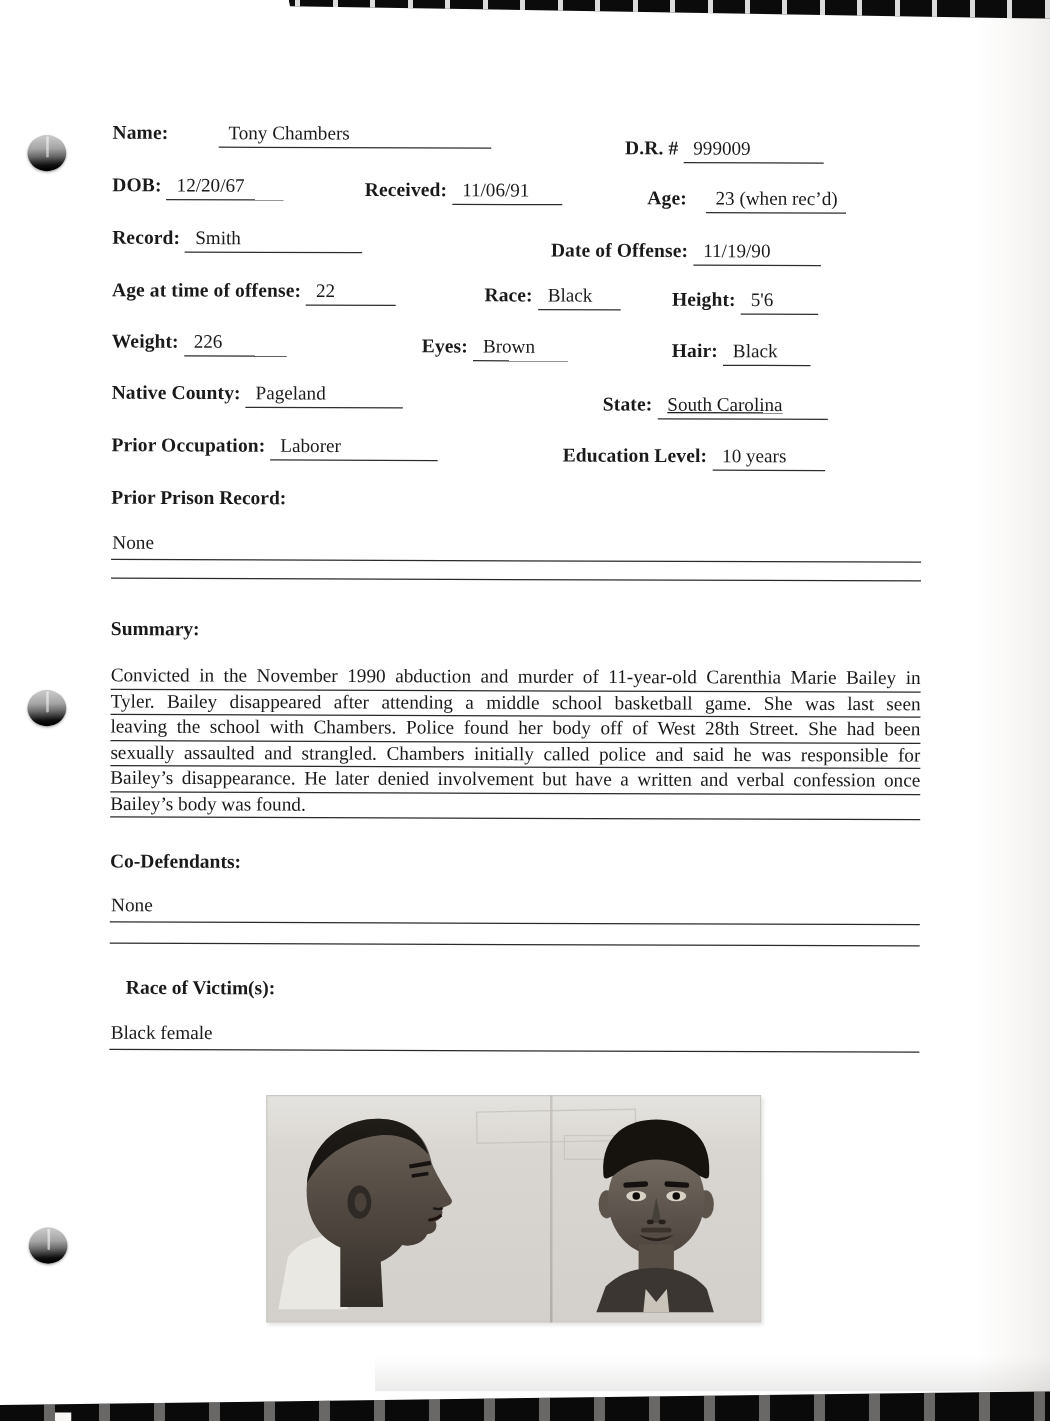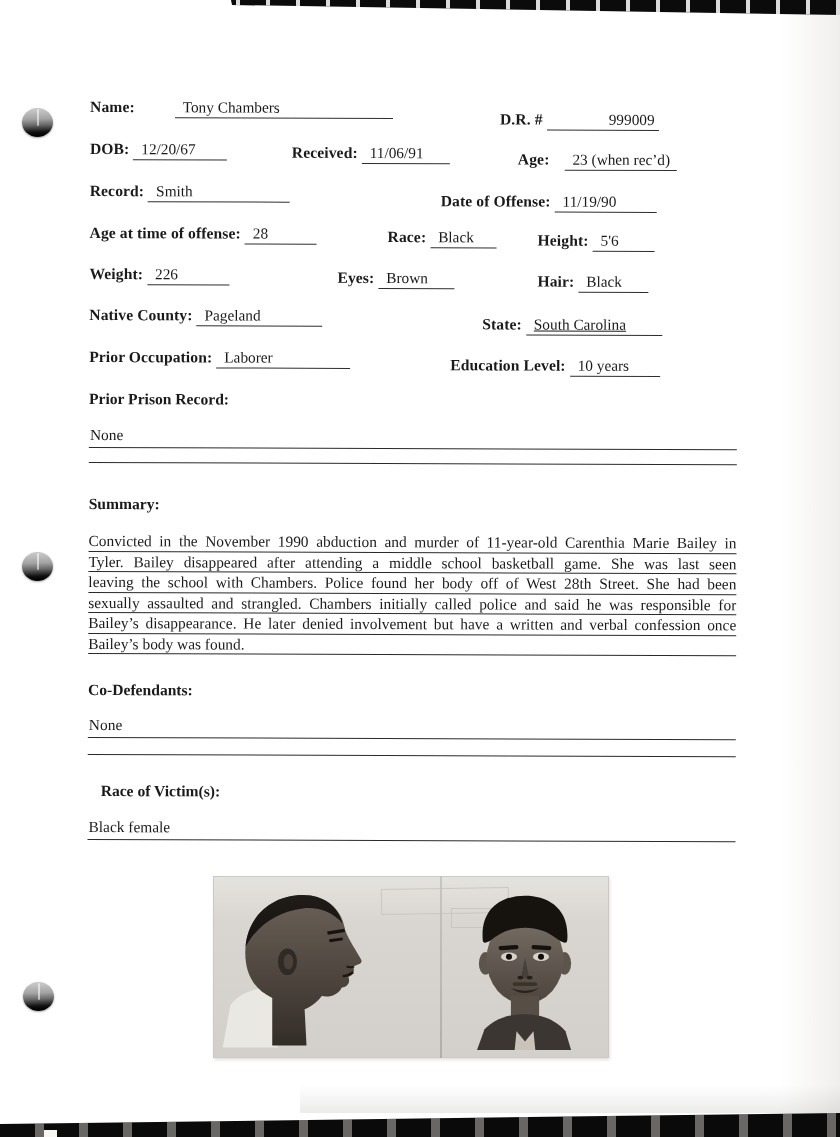--- a/index.html
+++ b/index.html
@@ -106,42 +106,42 @@
   <div class="punch" style="left:22px; top:108px;"></div>
   <div class="punch" style="left:22px; top:552px;"></div>
   <div class="punch" style="left:23px; top:982px;"></div>
 
   <div class="tilt">
 
     <div class="row" style="left:90px; top:98px;">
       <span class="lbl">Name:</span><span class="val" style="width:218px;margin-left:40px;">Tony Chambers</span>
     </div>
     <div class="row" style="left:500px; top:109px;">
-      <span class="lbl">D.R. #</span><span class="val" style="width:112px;text-align:right;">999009</span>
+      <span class="lbl">D.R. #</span><span class="val" style="width:112px;">999009</span>
     </div>
 
     <div class="row" style="left:90px; top:140px;">
       <span class="lbl">DOB:</span><span class="val" style="width:94px;">12/20/67</span>
     </div>
     <div class="row" style="left:292px; top:143px;">
       <span class="lbl">Received:</span><span class="val" style="width:88px;">11/06/91</span>
     </div>
     <div class="row" style="left:518px; top:149px;">
       <span class="lbl">Age:</span><span class="val" style="width:112px;margin-left:15px;">23  (when rec’d)</span>
     </div>
 
     <div class="row" style="left:90px; top:182px;">
       <span class="lbl">Record:</span><span class="val" style="width:142px;">Smith</span>
     </div>
     <div class="row" style="left:441px; top:191px;">
       <span class="lbl">Date of Offense:</span><span class="val" style="width:102px;">11/19/90</span>
     </div>
 
     <div class="row" style="left:90px; top:224px;">
-      <span class="lbl">Age at time of offense:</span><span class="val" style="width:72px;">28</span>
+      <span class="lbl">Age at time of offense:</span><span class="val" style="width:72px;">22</span>
     </div>
     <div class="row" style="left:388px; top:227px;">
       <span class="lbl">Race:</span><span class="val" style="width:66px;">Black</span>
     </div>
     <div class="row" style="left:538px; top:230px;">
       <span class="lbl">Height:</span><span class="val" style="width:62px;">5'6</span>
     </div>
 
     <div class="row" style="left:90px; top:265px;">
       <span class="lbl">Weight:</span><span class="val" style="width:82px;">226</span>

